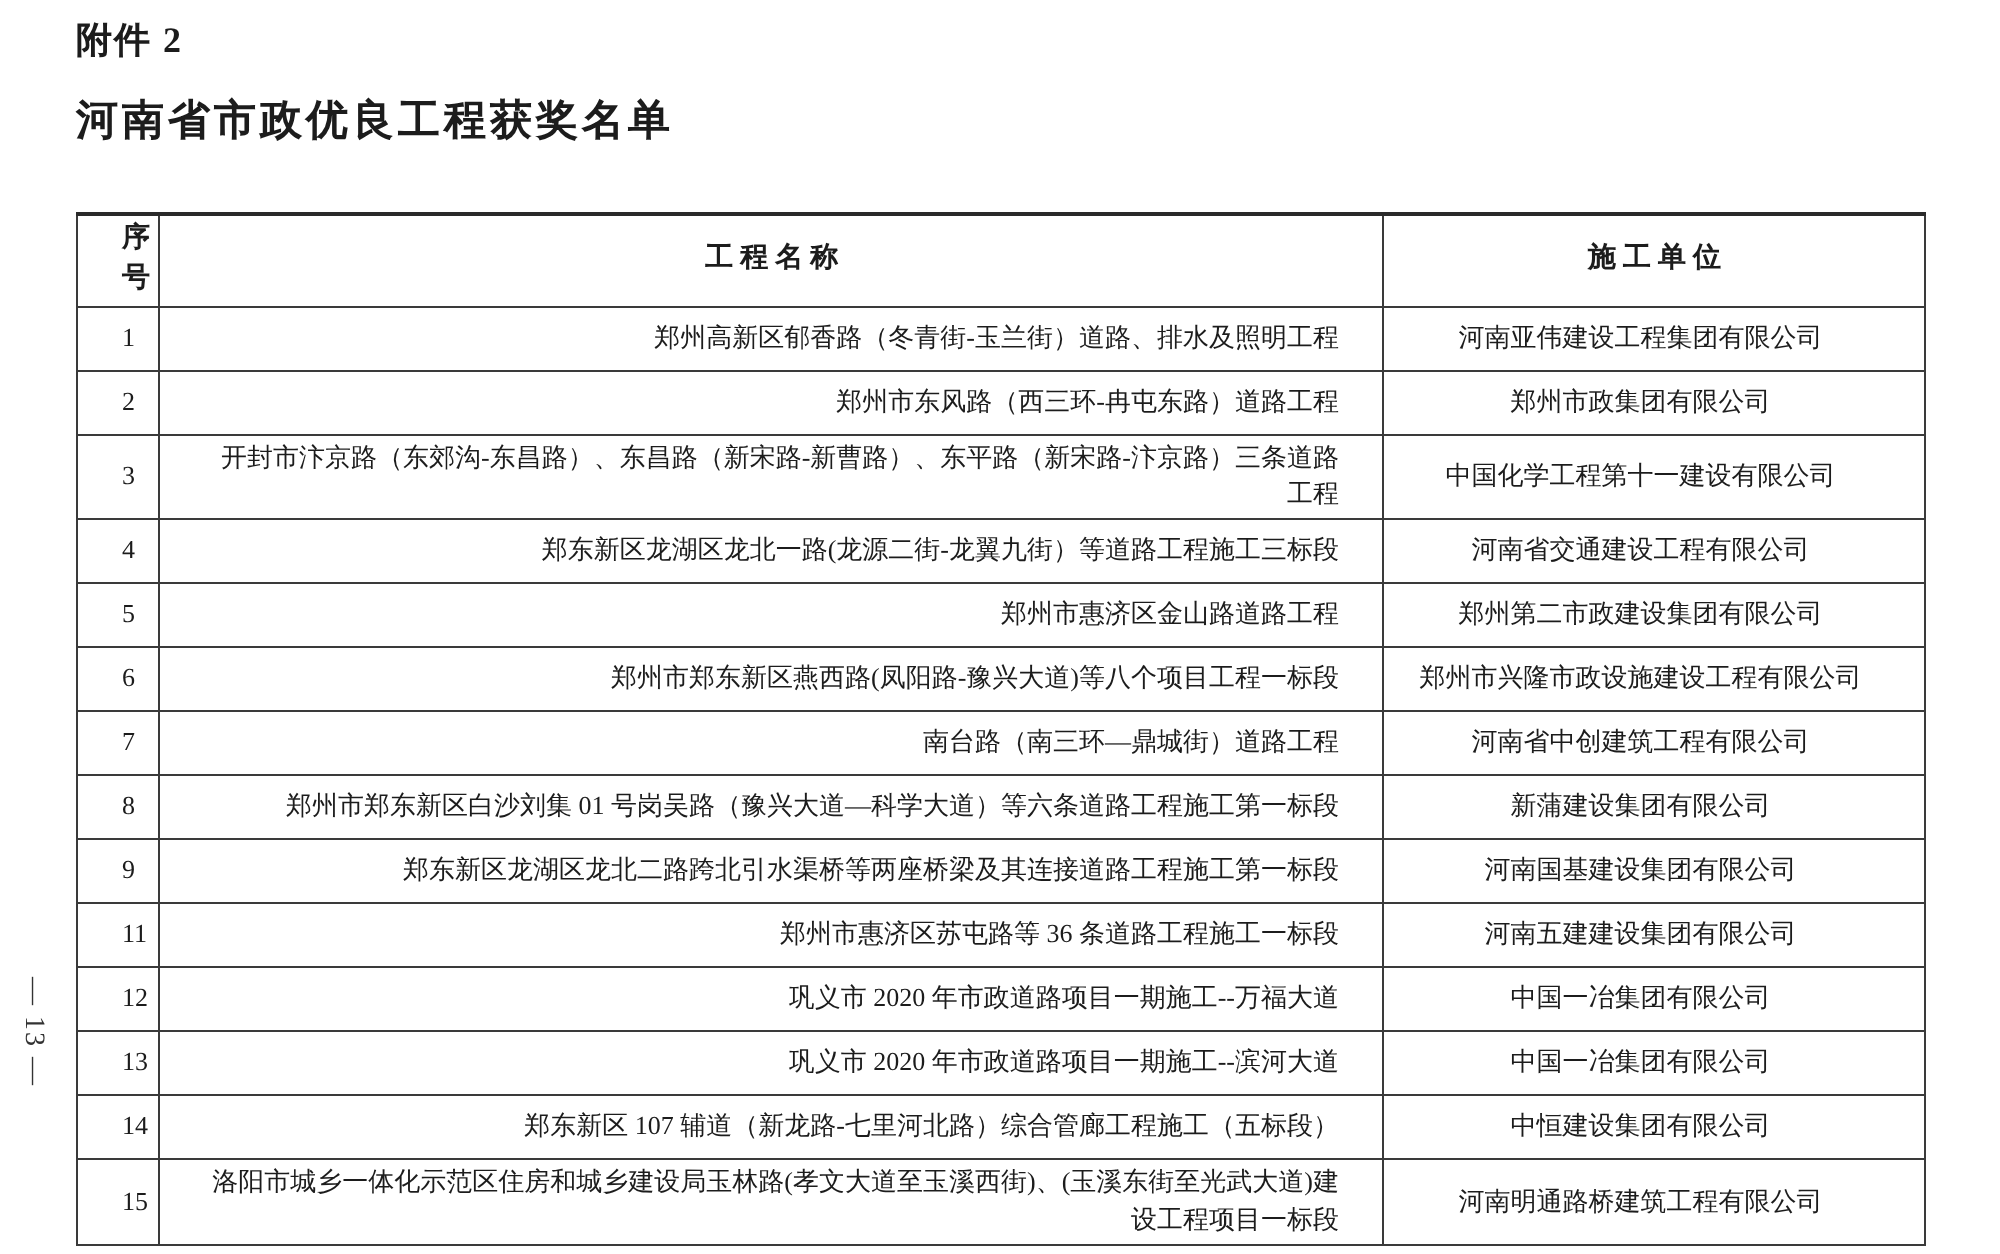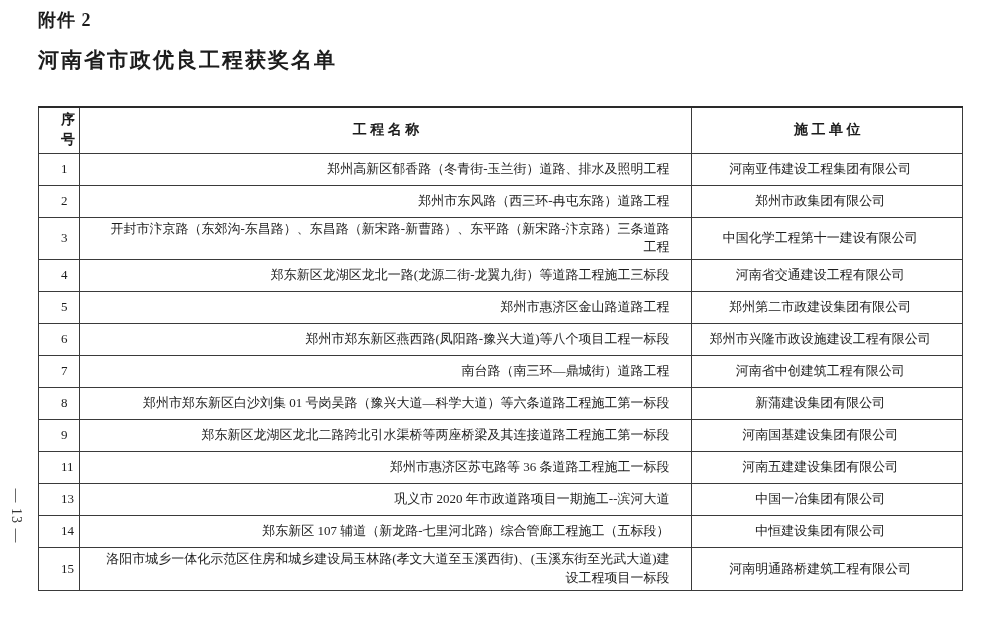--- a/index.html
+++ b/index.html
@@ -110,20 +110,25 @@
       <td class="idx">9</td>
       <td class="proj">郑东新区龙湖区龙北二路跨北引水渠桥等两座桥梁及其连接道路工程施工第一标段</td>
       <td class="unit">河南国基建设集团有限公司</td>
     </tr>
     <tr>
       <td class="idx">11</td>
       <td class="proj">郑州市惠济区苏屯路等 36 条道路工程施工一标段</td>
       <td class="unit">河南五建建设集团有限公司</td>
     </tr>
     <tr>
+      <td class="idx">12</td>
+      <td class="proj">巩义市 2020 年市政道路项目一期施工--万福大道</td>
+      <td class="unit">中国一冶集团有限公司</td>
+    </tr>
+    <tr>
       <td class="idx">13</td>
       <td class="proj">巩义市 2020 年市政道路项目一期施工--滨河大道</td>
       <td class="unit">中国一冶集团有限公司</td>
     </tr>
     <tr>
       <td class="idx">14</td>
       <td class="proj">郑东新区 107 辅道（新龙路-七里河北路）综合管廊工程施工（五标段）</td>
       <td class="unit">中恒建设集团有限公司</td>
     </tr>
     <tr>

